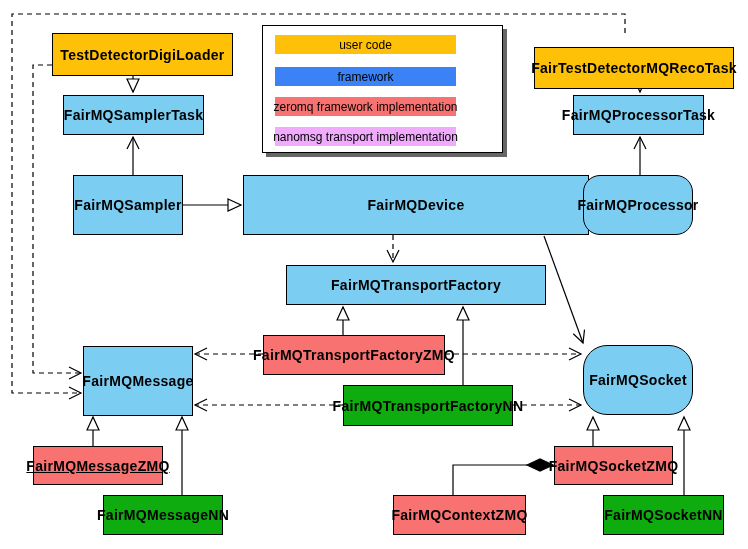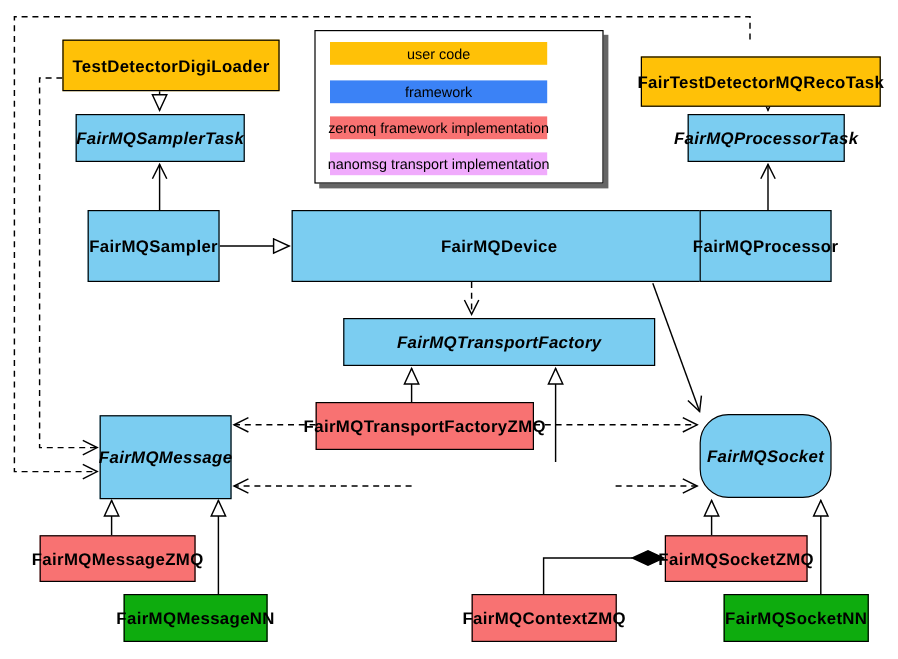--- a/index.html
+++ b/index.html
@@ -14,21 +14,21 @@
   .node{
     position:absolute;
     box-sizing:border-box;
     border:1.5px solid #000;
     display:flex;align-items:center;justify-content:center;
     text-align:center;
     font-size:14px;font-weight:bold;letter-spacing:0.3px;
     color:#000;white-space:nowrap;
     z-index:2;
   }
-  .node.abstract{font-style:italic;}
+  .node.abstract{}
   .kind-user{background:#FFC107;}
   .kind-framework{background:#7BCDF1;}
   .kind-zeromq{background:#F87272;}
   .kind-nanomsg{background:#0EAC0E;}
   .legend{
     position:absolute;left:262px;top:25px;width:241px;height:128px;
     box-sizing:border-box;
     background:#ffffff;border:1.5px solid #000;
     box-shadow:4px 4px 0 0 #666;
     z-index:3;
@@ -94,24 +94,25 @@
     <div class="legend-item" style="top:71px;background:#F87272;">zeromq framework implementation</div>
     <div class="legend-item" style="top:101px;background:#f0abfc;">nanomsg transport implementation</div>
   </div>
 
   <div class="node kind-user" style="left:52px;top:33px;width:181px;height:43px;">TestDetectorDigiLoader</div>
   <div class="node kind-user" style="left:534px;top:47px;width:200px;height:42px;">FairTestDetectorMQRecoTask</div>
   <div class="node kind-framework abstract" style="left:63px;top:95px;width:141px;height:40px;">FairMQSamplerTask</div>
   <div class="node kind-framework abstract" style="left:573px;top:95px;width:131px;height:40px;">FairMQProcessorTask</div>
   <div class="node kind-framework" style="left:73px;top:175px;width:110px;height:60px;">FairMQSampler</div>
   <div class="node kind-framework" style="left:243px;top:175px;width:346px;height:60px;">FairMQDevice</div>
-  <div class="node kind-framework" style="left:583px;top:175px;width:110px;height:60px;">FairMQProcessor</div>
+  <div class="node kind-framework" style="left:583px;top:175px;width:110px;height:60px;border-radius:17px;">FairMQProcessor</div>
   <div class="node kind-framework abstract" style="left:263px;top:265px;width:260px;height:40px;margin-left:23px;">FairMQTransportFactory</div>
   <div class="node kind-zeromq" style="left:263px;top:335px;width:182px;height:40px;">FairMQTransportFactoryZMQ</div>
+  <div class="node kind-nanomsg" style="left:343px;top:385px;width:170px;height:41px;">FairMQTransportFactoryNN</div>
   <div class="node kind-framework abstract" style="left:83px;top:346px;width:110px;height:70px;">FairMQMessage</div>
   <div class="node kind-framework abstract" style="left:583px;top:345px;width:110px;height:70px;border-radius:24px;">FairMQSocket</div>
-  <div class="node kind-zeromq" style="left:33px;top:446px;width:130px;height:39px;">FairMQMessageZMQ</div>
+  <div class="node kind-zeromq" style="left:33px;top:446px;width:130px;height:39px;text-decoration:underline;">FairMQMessageZMQ</div>
   <div class="node kind-nanomsg" style="left:103px;top:495px;width:120px;height:40px;">FairMQMessageNN</div>
   <div class="node kind-zeromq" style="left:554px;top:446px;width:119px;height:39px;">FairMQSocketZMQ</div>
   <div class="node kind-nanomsg" style="left:603px;top:495px;width:121px;height:40px;">FairMQSocketNN</div>
-  <div class="node kind-zeromq" style="left:393px;top:495px;width:121px;height:40px;">FairMQContextZMQ</div>
+  <div class="node kind-zeromq" style="left:393px;top:495px;width:133px;height:40px;">FairMQContextZMQ</div>
 
 </div>
 
 </body></html>

